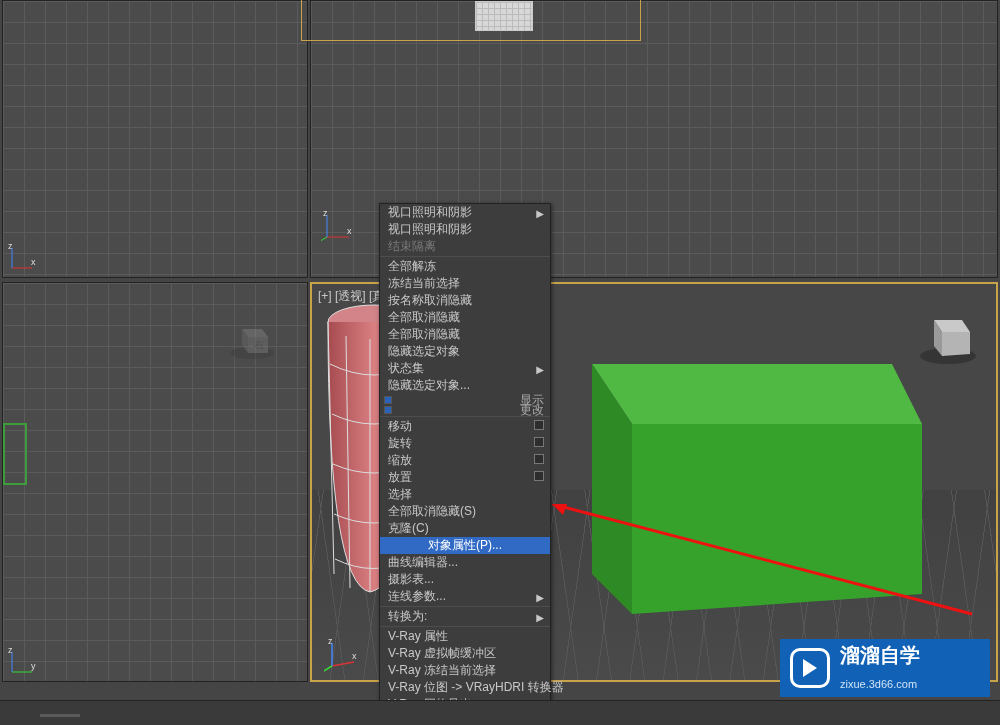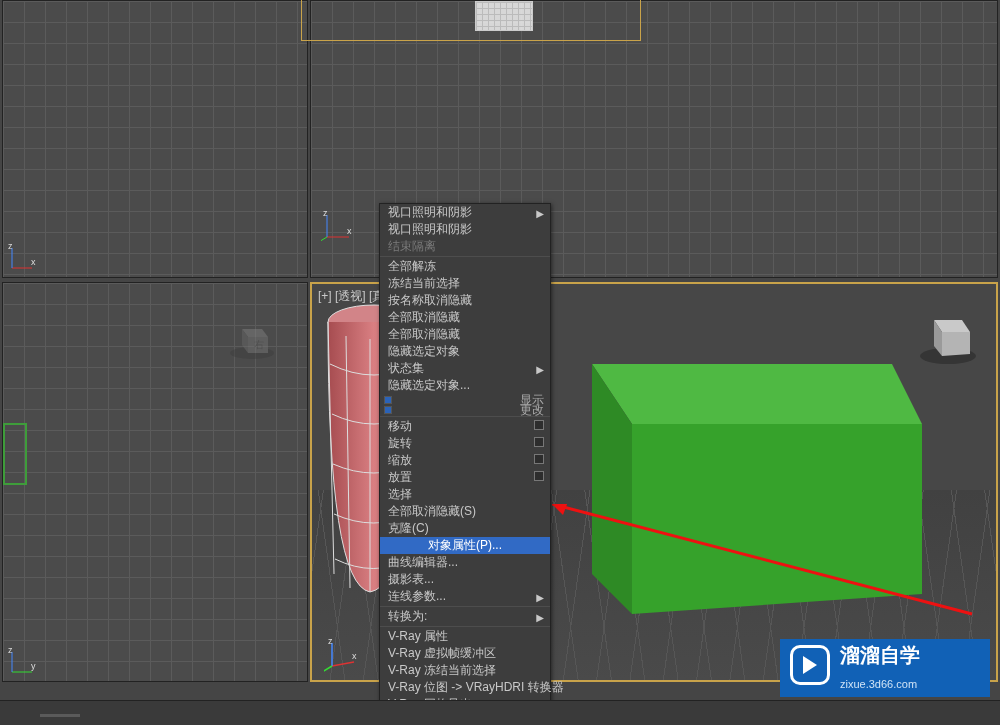--- a/index.html
+++ b/index.html
@@ -66,21 +66,21 @@
   .cm-item.hl { background:#316ac5; color:#fff;text-align:center; }
   .cm-sep { height:1px; background:#2a2a2a; margin:1px 0; border-bottom:1px solid #4d4d4d; }
   .cm-arrow { position:absolute; right:6px; top:2px; font-size:10px; color:#c8c8c8; }
   .cm-check { position:absolute; right:6px; top:2px; width:10px; height:10px; border:1px solid #777; background:#2d2d2d; }
   .cm-colortag { height:8px; margin:2px 4px; display:flex; }
   .cm-colortag .tag { width:8px; margin-right:2px; border:1px solid #555; }
   .cm-colortag .blue { background:#2b63b8; }
   .cm-colortag .label { margin-left:auto; font-size:12px; line-height:8px; color:#aaa; padding-right:2px; }
 
   
-  .watermark { position:absolute; right:10px; bottom:28px; width:210px; height:58px; background:#1161b6; display:flex; align-items:flex-start; padding:6px 10px; gap:10px; }
+  .watermark { position:absolute; right:10px; bottom:28px; width:210px; height:58px; background:#1161b6; display:flex; align-items:center; padding:6px 10px; gap:10px; }
   .watermark .logo { width:40px; height:40px; border:3px solid #fff; border-radius:10px; display:flex; align-items:center; justify-content:center; }
   .watermark .play { width:0; height:0; border-left:14px solid #fff; border-top:9px solid transparent; border-bottom:9px solid transparent; }
   .watermark .txt1 { color:#fff; font-size:20px; font-weight:600; line-height:1; }
   .watermark .txt2 { color:#cfe3f6; font-size:11px; line-height:1.2;margin-top:13px; }
 
   .bottombar { position:absolute; left:0; right:0; bottom:0; height:25px; background:#3a3a3a; border-top:1px solid #222; }
   .bottombar .track { position:absolute; left:40px; top:13px; height:3px; width:40px; background:#5a5a5a; }
 
 </style>
 </head>

